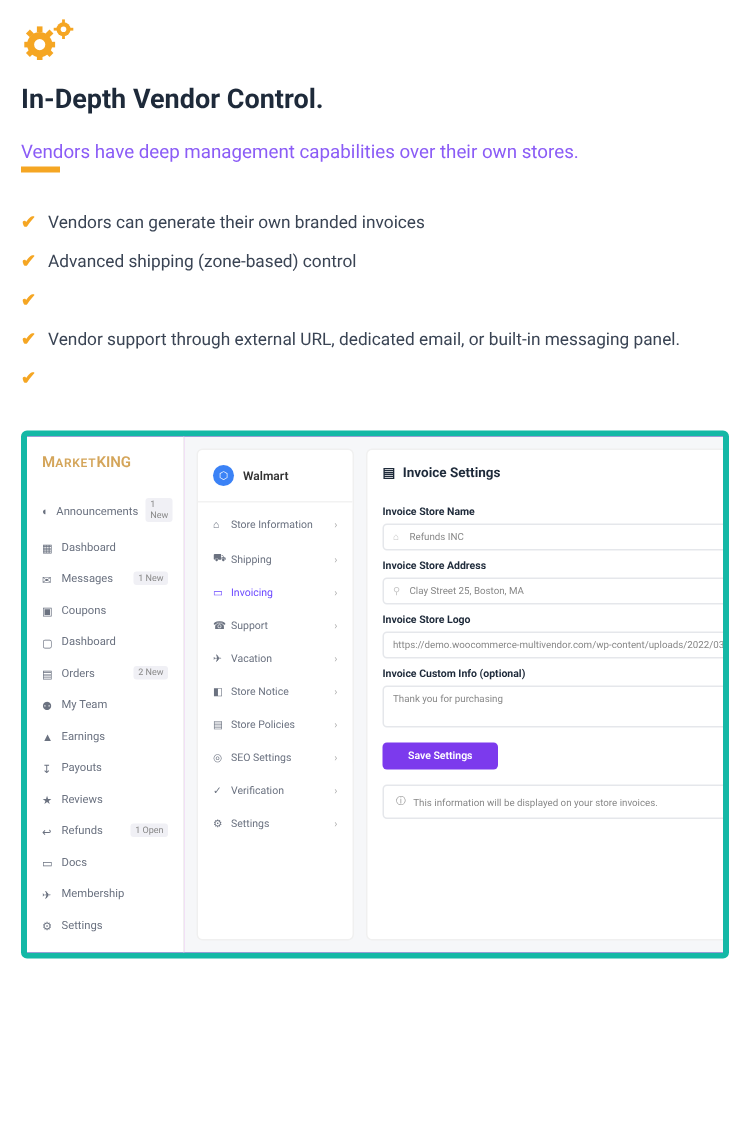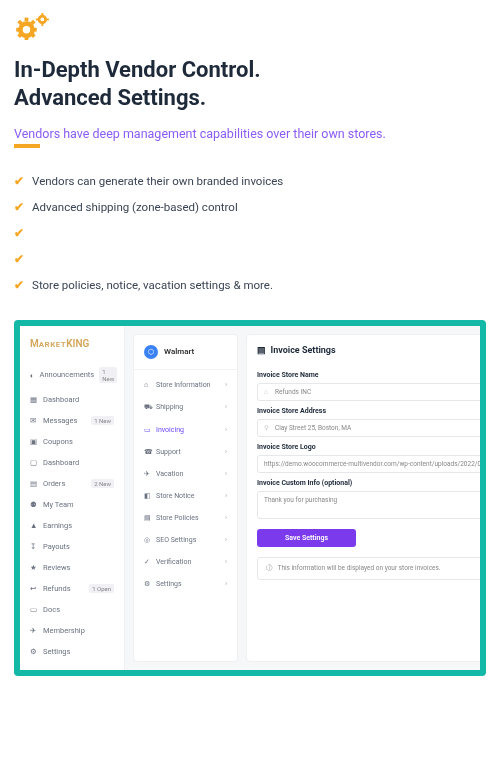--- a/index.html
+++ b/index.html
@@ -1,26 +1,26 @@
 <!DOCTYPE html>
 <html><head>
 <meta charset="utf-8">
 <style>
 * { margin: 0; padding: 0; box-sizing: border-box; font-family: -apple-system, BlinkMacSystemFont, "Segoe UI", Roboto, sans-serif; }
 body { width: 500px; background: #fff; color: #1e2a3a; }
 .page { padding: 12px 14px 20px; }
 .gears-icon { margin-bottom: 12px; }
-.headline { font-size: 22px; font-weight: 700; line-height: 1.25; color: #1e2a3a; margin-bottom: 14px; }
+.headline { font-size: 18px; font-weight: 700; line-height: 1.25; color: #1e2a3a; margin-bottom: 14px; }
 .subhead { font-size: 12.5px; color: #8b5cf6; line-height: 1.5; margin-bottom: 0; }
 .accent-bar { width: 26px; height: 4px; background: #f5a623; margin-bottom: 20px; }
 .features { list-style: none; margin-bottom: 22px; }
 .features li { display: flex; align-items: flex-start; gap: 8px; font-size: 11.5px; color: #3a4454; padding: 6px 0; }
 .check { color: #f5a623; font-weight: 700; font-size: 12px; flex-shrink: 0; }
 
-.dashboard { border: 6px solid #14b8a6; border-radius: 4px; background: #d946ef; overflow: hidden; font-size: 8px; display: flex; }
+.dashboard { border: 4px solid #14b8a6; border-radius: 4px; background: #d946ef; overflow: hidden; font-size: 8px; display: flex; }
 .sidebar { width: 105px; background: #fff; border-right: 1px solid #f0f0f0; padding: 8px 0; }
 .brand { padding: 4px 10px 12px; font-size: 10px; font-weight: 600; color: #3a2a1a; }
 .brand span { color: #d4a55a; }
 .nav-item { display: flex; align-items: center; gap: 5px; padding: 6px 10px; font-size: 7.5px; color: #6b7280; cursor: pointer; }
 .nav-item .ico { width: 8px; height: 8px; display: inline-block; }
 .badge { background: #f0f0f5; color: #888; font-size: 6px; padding: 1px 3px; border-radius: 2px; margin-left: auto; }
 
 .main { flex: 1; display: flex; background: #f6f7f9; }
 .settings-col { width: 105px; background: #fff; margin: 8px 0 8px 8px; border-radius: 4px; padding: 10px 0; border: 1px solid #f0f0f0; }
 .vendor-head { display: flex; align-items: center; gap: 6px; padding: 0 10px 10px; border-bottom: 1px solid #f2f2f2; margin-bottom: 4px; }
@@ -30,21 +30,21 @@
 .set-item.active { color: #6b48ff; }
 .set-item .chev { font-size: 7px; color: #aaa; }
 .set-item .ico { width: 7px; display: inline-block; }
 
 .panel { flex: 1; margin: 8px; background: #fff; border-radius: 4px; border: 1px solid #f0f0f0; padding: 10px; display: flex; flex-direction: column; }
 .panel-title { font-size: 9px; font-weight: 700; color: #1e2a3a; margin-bottom: 10px; display: flex; align-items: center; gap: 5px; }
 .field-label { font-size: 7px; font-weight: 700; color: #1e2a3a; margin-bottom: 4px; margin-top: 6px; }
 .field-box { border: 1px solid #e5e7eb; border-radius: 3px; padding: 4px 6px; font-size: 6.5px; color: #888; background: #fff; display: flex; align-items: center; gap: 4px; overflow: hidden; white-space: nowrap; }
 .field-box .fico { width: 7px; opacity: 0.5; }
 .textarea { min-height: 28px; align-items: flex-start; }
-.save-btn { background: #7c3aed; color: #fff; border: none; padding: 5px 28px; font-size: 7px; border-radius: 3px; margin-top: 10px; cursor: pointer; align-self: flex-start; font-weight: 600; }
+.save-btn { background: #7c3aed; color: #fff; border: none; padding: 5px 17px; font-size: 7px; border-radius: 3px; margin-top: 10px; cursor: pointer; align-self: flex-start; font-weight: 600; }
 .info-note { margin-top: 10px; border: 1px solid #e5e7eb; border-radius: 3px; padding: 6px 8px; font-size: 6.5px; color: #888; display: flex; align-items: center; gap: 5px; }
 </style>
 </head>
 <body>
 
 <div class="page">
   <div class="gears-icon">
     <svg width="38" height="28" viewBox="0 0 40 30">
       <g fill="#f5a623">
         <path d="M13 28a9 9 0 1 1 0-18 9 9 0 0 1 0 18zm0-5a4 4 0 1 0 0-8 4 4 0 0 0 0 8z"></path>
@@ -61,45 +61,44 @@
         <rect x="29" y="1" width="2" height="3"></rect>
           <rect x="29" y="12" width="2" height="3"></rect>
         <rect x="23" y="7" width="3" height="2"></rect>
           <rect x="34" y="7" width="3" height="2"></rect>
       </g>
     </svg>
   </div>
 
   <h1 class="headline">
     <span>In-Depth Vendor Control.</span><br>
-    <span>Advanced Settings.</span>
   </h1>
 
   <p class="subhead">Vendors have deep management capabilities over their own stores.</p>
 
   <div class="accent-bar"></div>
 
   <ul class="features">
     <li>
         <span class="check">✔</span>
         <span>Vendors can generate their own branded invoices</span>
       </li>
     <li>
         <span class="check">✔</span>
         <span>Advanced shipping (zone-based) control</span>
       </li>
     <li>
         <span class="check">✔</span>
       </li>
     <li>
         <span class="check">✔</span>
-      </li>
-    <li>
-        <span class="check">✔</span>
-        <span>Store policies, notice, vacation settings &amp; more.</span>
+        <span>Vendor support through external URL, dedicated email, or built-in messaging panel.</span>
+      </li>
+    <li>
+        <span class="check">✔</span>
       </li>
   </ul>
 
   <div class="dashboard">
     <div class="sidebar">
       <div class="brand">
         <span style="color:#d4a55a">M</span><span style="font-size:8px;letter-spacing:0.5px">ARKET</span><span>KING</span>
       </div>
       <div id="nav-container">
           <div class="nav-item">

